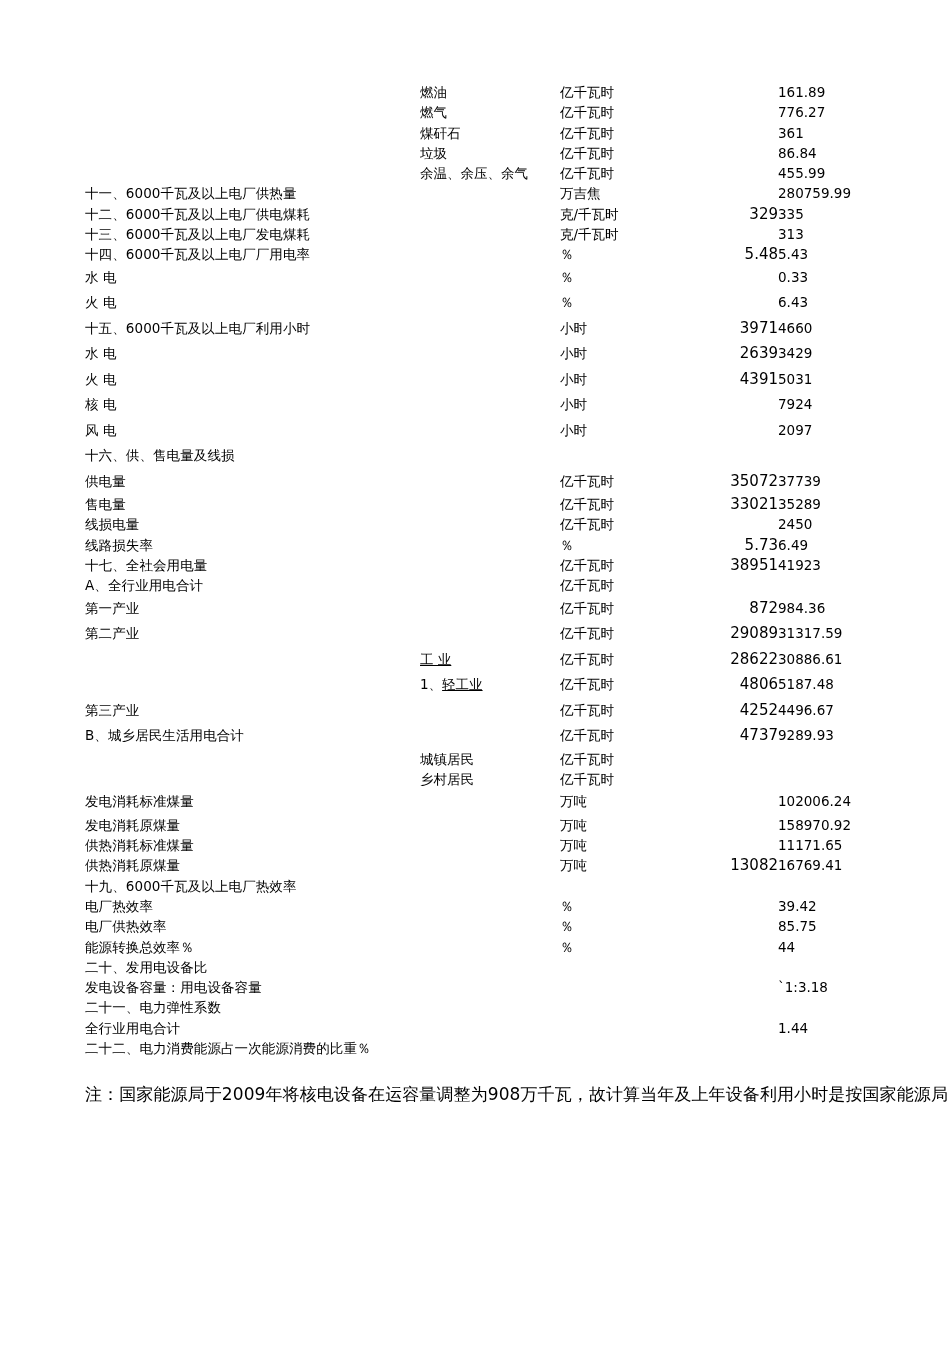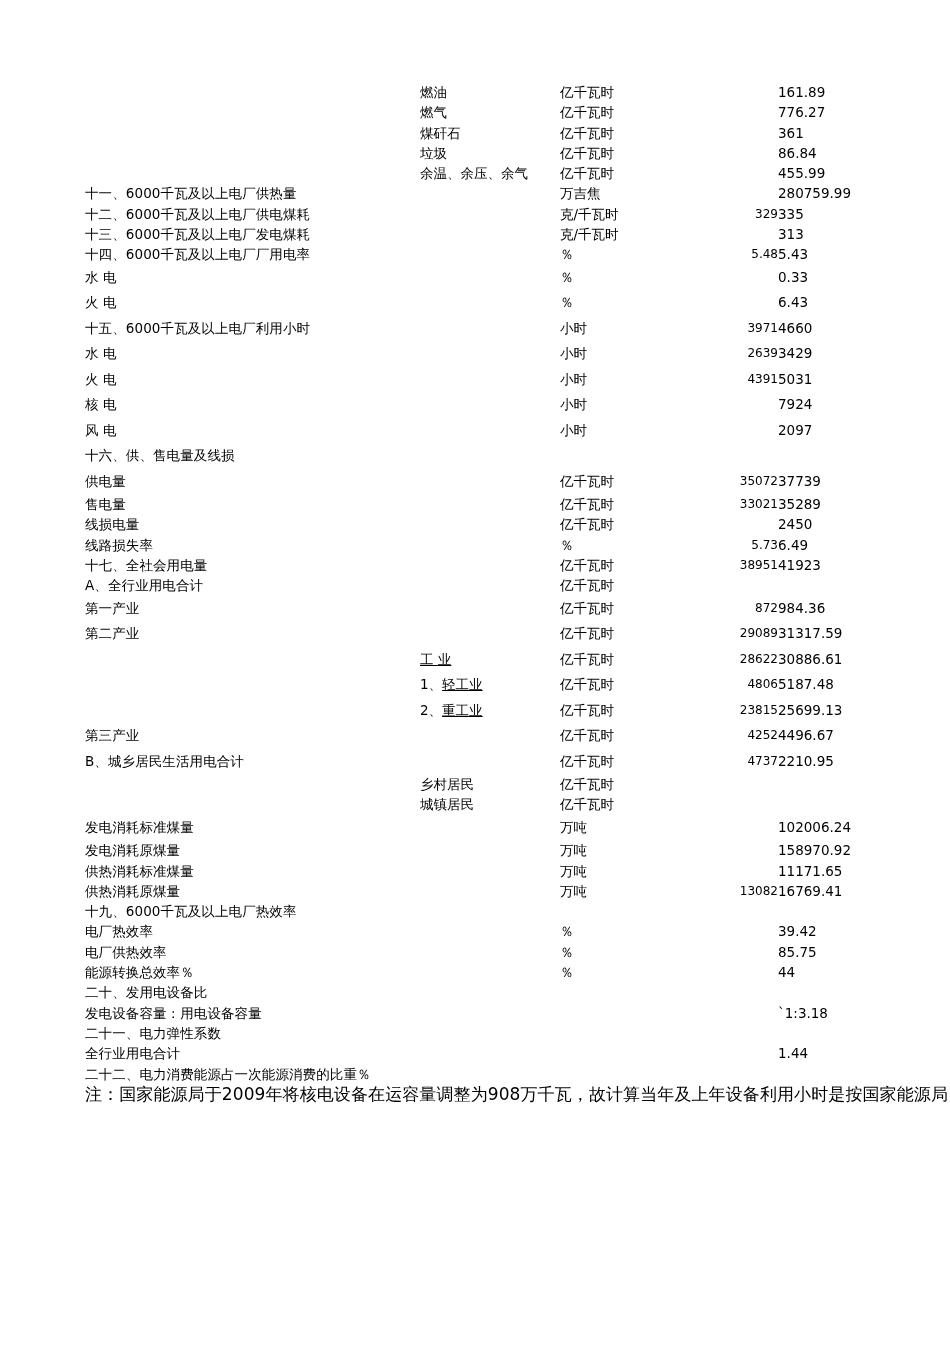--- a/index.html
+++ b/index.html
@@ -59,21 +59,21 @@
   td.sub {
     text-align: left;
     padding-left: 2px;
   }
   td.unit {
     text-align: left;
   }
   td.val {
     text-align: right;
     padding-right: 4px;
-    font-size: 12px;
+    font-size: 15px;
   }
   td.val2 {
     text-align: left;
     padding-right: 2px;
     font-size: 13.5px;
   }
 
   
   tr.tall td { height: 25.5px; line-height: 25.5px; }
 
@@ -292,50 +292,43 @@
           <td class="val2">30886.61</td>
         </tr>
         <tr class="tall">
           <td class="label"></td>
           <td class="sub"><span>1、</span><span class="u">轻工业</span></td>
           <td class="unit">亿千瓦时</td>
           <td class="val">4806</td>
           <td class="val2">5187.48</td>
         </tr>
         <tr class="tall">
-          <td class="label"></td>
-          <td class="sub"><span>2、</span><span class="u">重工业</span></td>
-          <td class="unit">亿千瓦时</td>
-          <td class="val">23815</td>
-          <td class="val2">25699.13</td>
-        </tr>
-        <tr class="tall">
           <td class="label">第三产业</td>
           <td class="sub"></td>
           <td class="unit">亿千瓦时</td>
           <td class="val">4252</td>
           <td class="val2">4496.67</td>
         </tr>
         <tr class="tall">
           <td class="label">B、城乡居民生活用电合计</td>
           <td class="sub"></td>
           <td class="unit">亿千瓦时</td>
           <td class="val">4737</td>
-          <td class="val2">2210.95</td>
+          <td class="val2">9289.93</td>
+        </tr>
+        <tr>
+          <td class="label"></td>
+          <td class="sub">城镇居民</td>
+          <td class="unit">亿千瓦时</td>
+          <td class="val"></td>
+          <td class="val2"></td>
         </tr>
         <tr>
           <td class="label"></td>
           <td class="sub">乡村居民</td>
-          <td class="unit">亿千瓦时</td>
-          <td class="val"></td>
-          <td class="val2"></td>
-        </tr>
-        <tr>
-          <td class="label"></td>
-          <td class="sub">城镇居民</td>
           <td class="unit">亿千瓦时</td>
           <td class="val"></td>
           <td class="val2"></td>
         </tr>
         <tr class="tall">
           <td class="label">发电消耗标准煤量</td>
           <td class="sub"></td>
           <td class="unit">万吨</td>
           <td class="val"></td>
           <td class="val2">102006.24</td>

